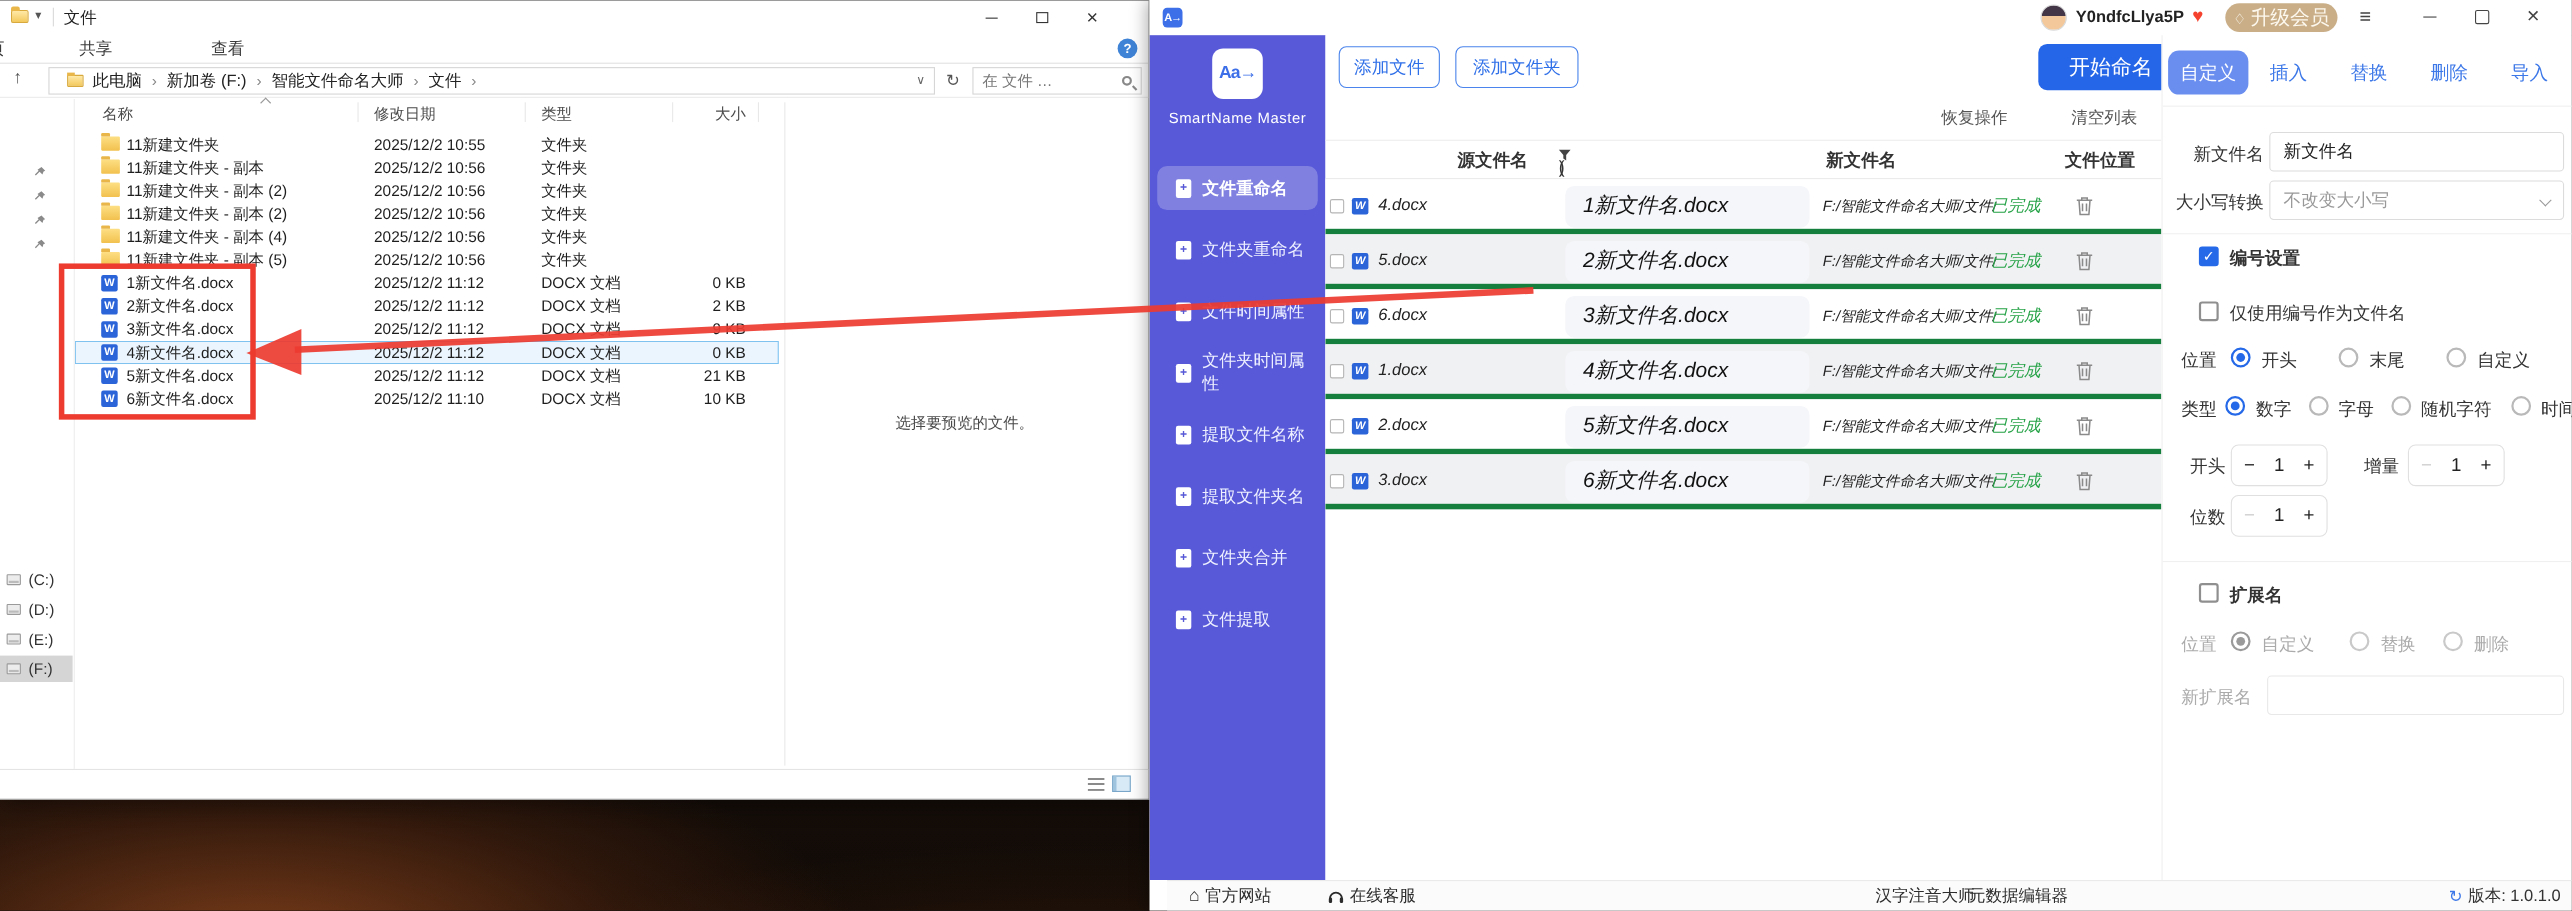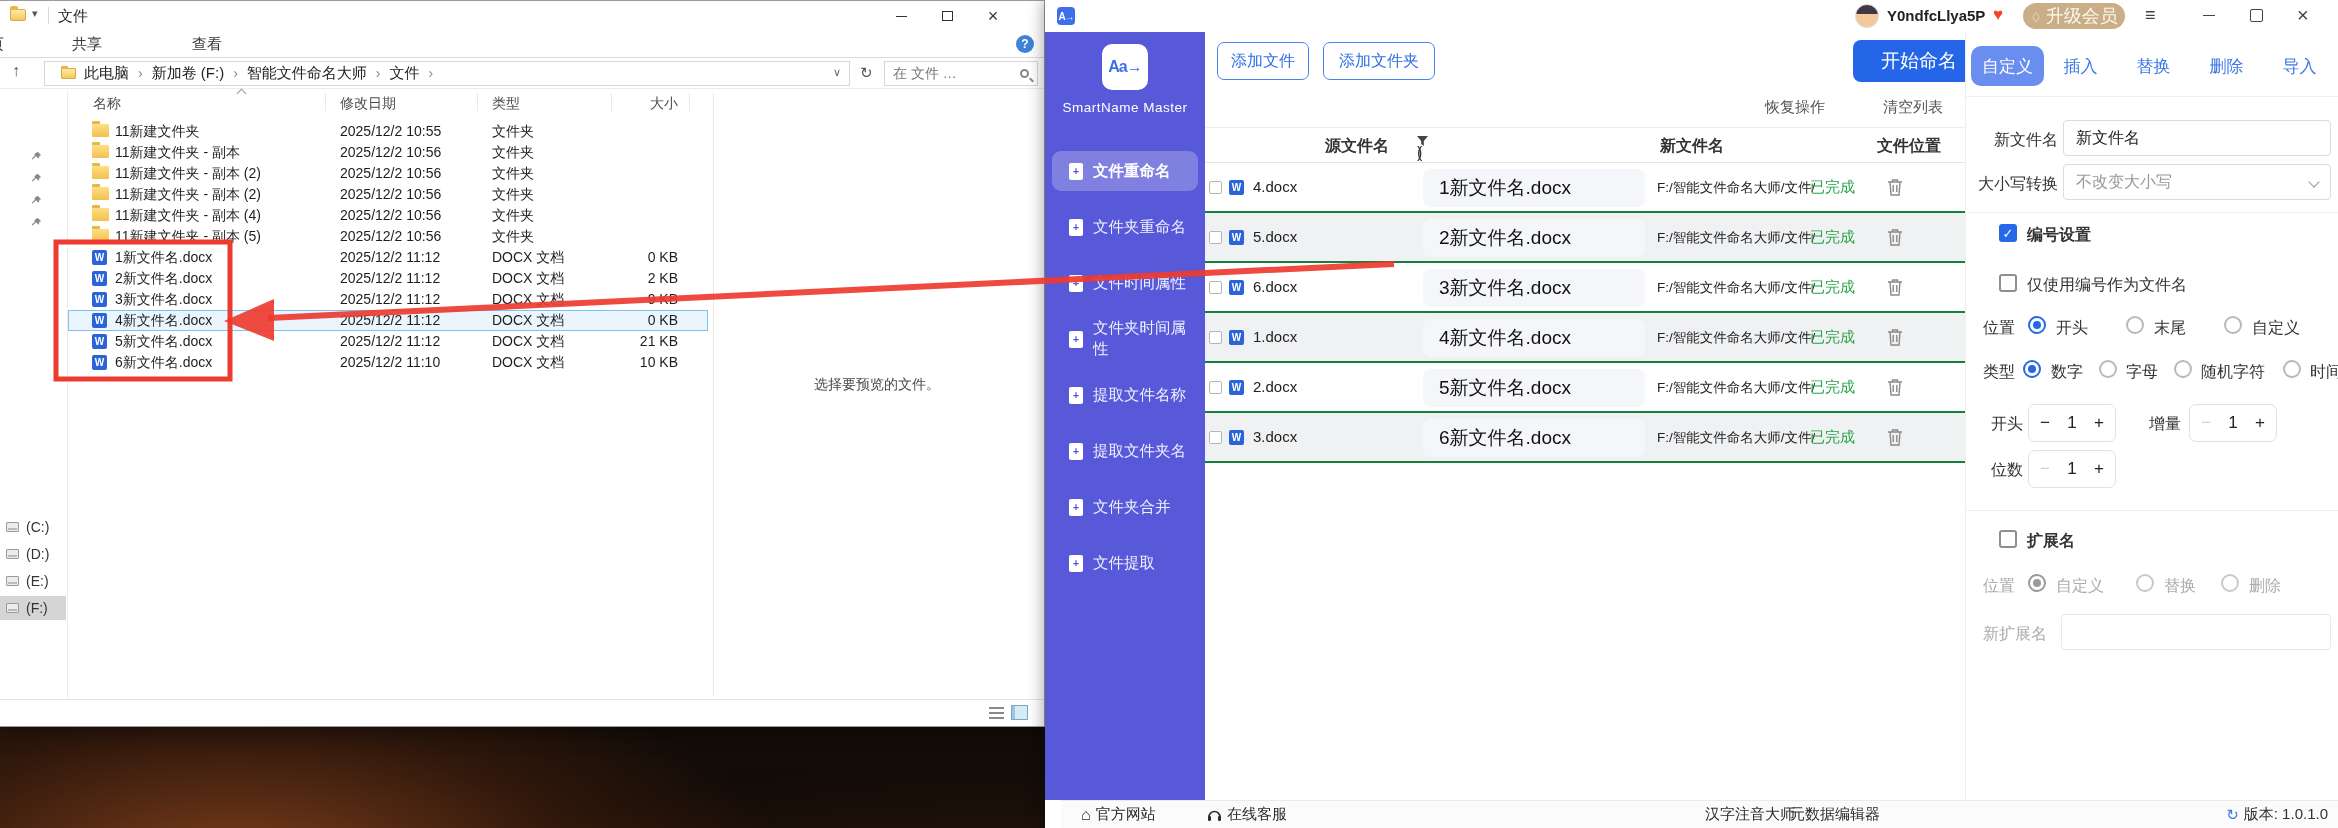--- a/index.html
+++ b/index.html
@@ -152,21 +152,21 @@
   .a-thead{position:absolute;left:0;top:95px;width:760px;height:36px;border-top:1px solid #ededed;
     border-bottom:1px solid #e6e6e6;font-size:16px;color:#333;font-weight:bold;}
   .a-thead span{position:absolute;top:8px;}
   .th-src{left:120px;}
   .th-filter{position:absolute;left:212px;top:8px;font-weight:normal;color:#333;display:inline-flex;align-items:center;gap:2px;}
   .th-new{left:455px;}
   .th-path{left:672px;}
   .th-status{left:795px;}
   .th-op{left:872px;}
   .a-rows{position:absolute;left:0;top:131px;width:760px;}
-  .a-row{position:relative;height:50px;border-bottom:2px solid #15803d;background:#fff;}
+  .a-row{position:relative;height:50px;border-bottom:5px solid #15803d;background:#fff;font-style:italic;}
   .a-row.alt{background:#f0f1f3;}
   .a-cb{position:absolute;left:4px;top:18px;width:13px;height:13px;border:1px solid #b5b5b5;border-radius:2px;background:#fff;}
   .a-row .w-ico{position:absolute;left:24px;top:17px;}
   .a-src{position:absolute;left:48px;top:15px;font-size:15px;color:#222;}
   .a-new{position:absolute;left:218px;top:6px;width:222px;height:38px;background:#f5f6fa;border-radius:8px;
     line-height:38px;padding-left:16px;font-size:19px;color:#111;}
   .a-path{position:absolute;left:452px;top:16px;width:158px;overflow:hidden;white-space:nowrap;font-size:13.5px;color:#222;}
   .a-status{position:absolute;left:798px;top:15px;font-size:15px;color:#27a348;}
   .a-status{left:auto;right:110px;}
   .trash{position:absolute;right:62px;top:15px;}

